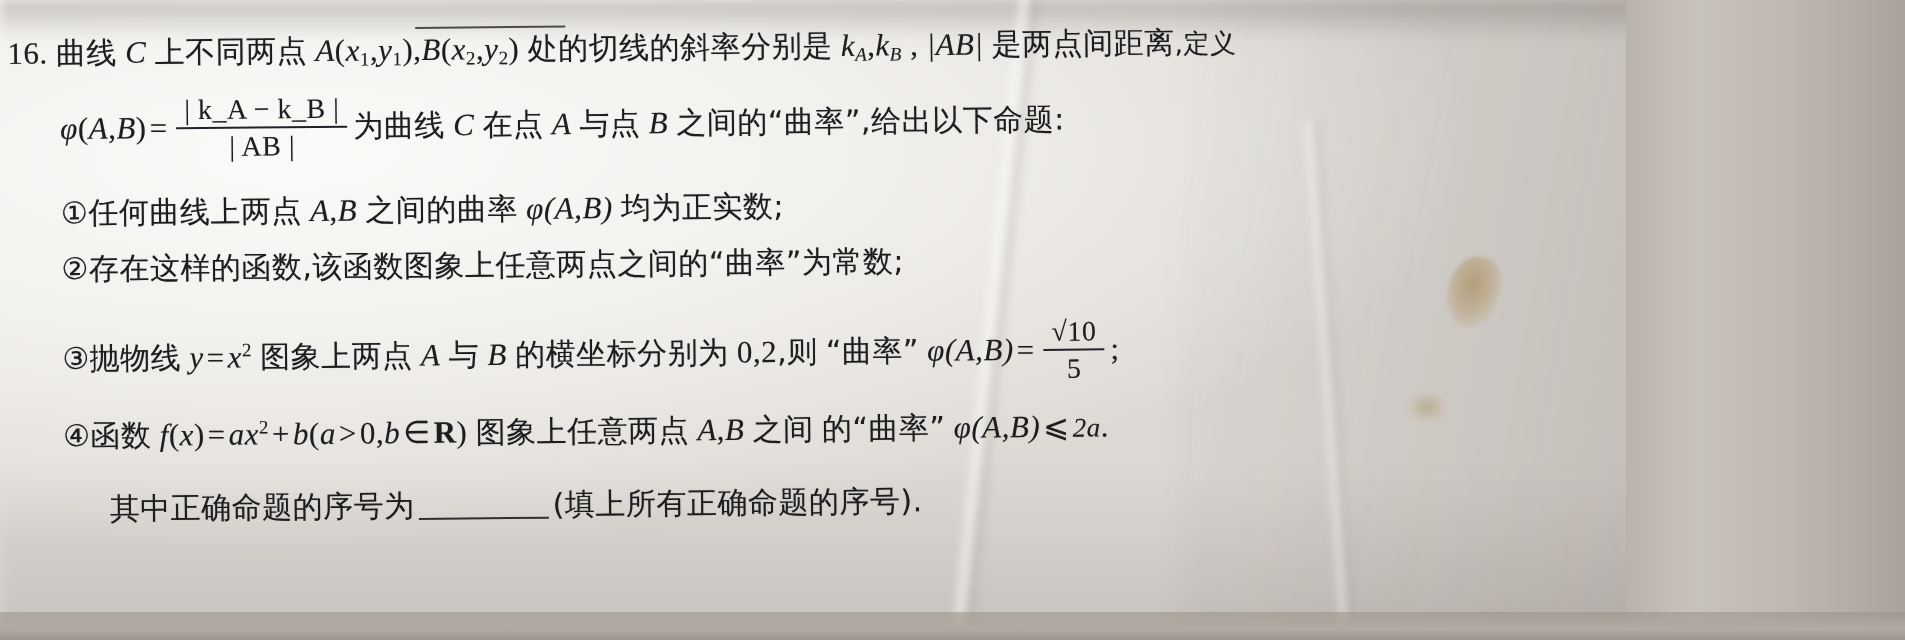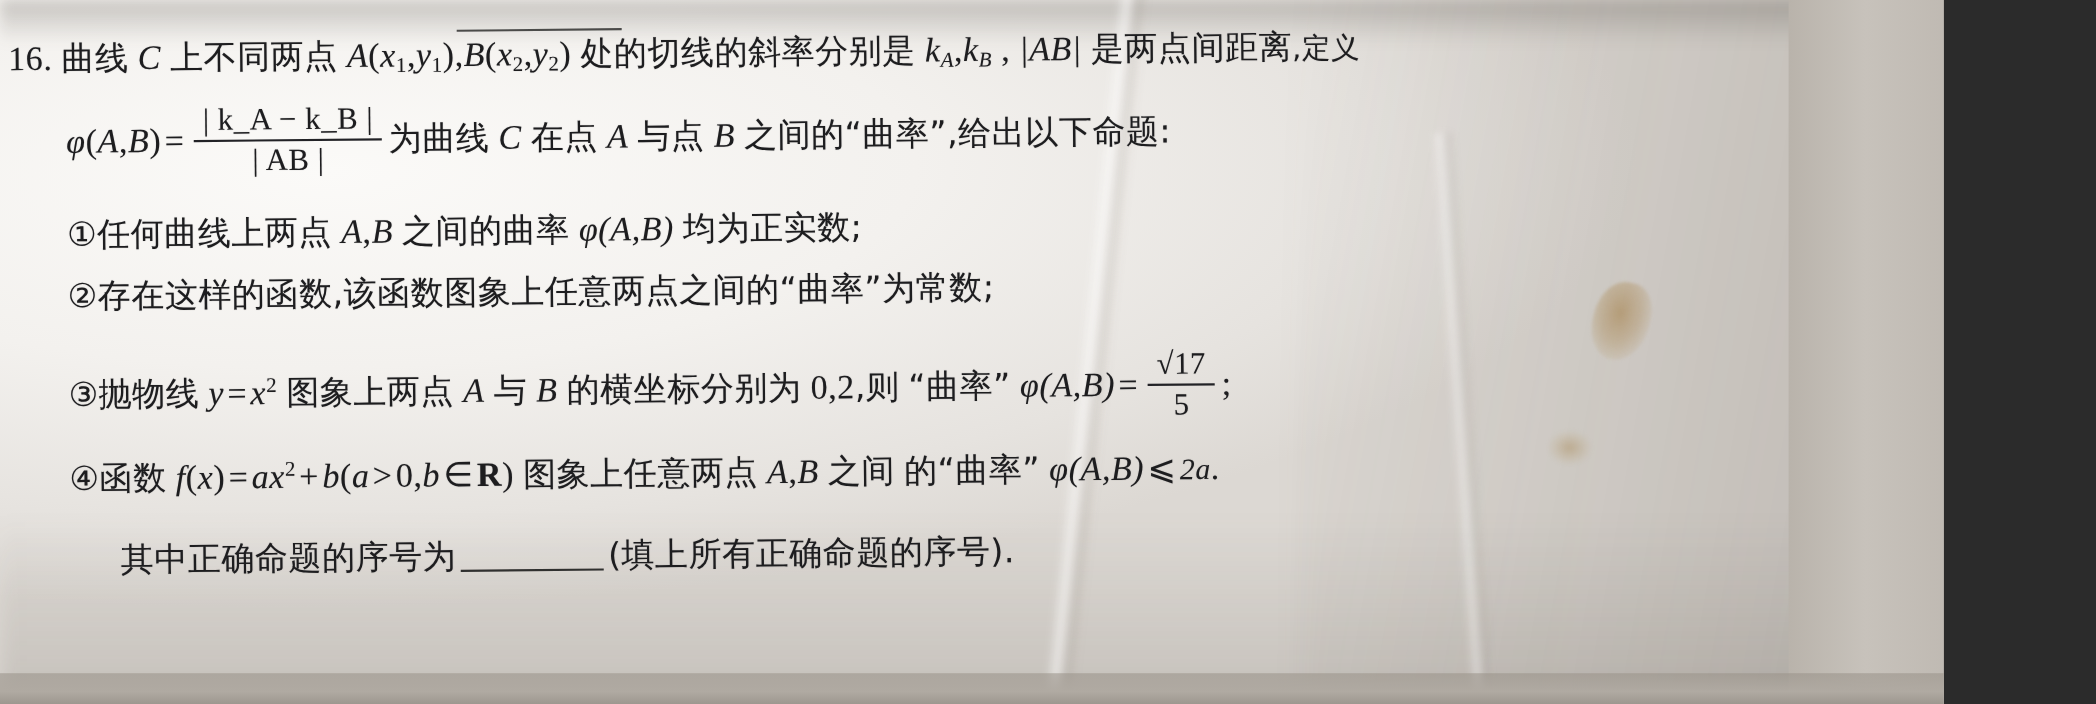--- a/index.html
+++ b/index.html
@@ -2,21 +2,21 @@
 <html><head>
 <meta charset="utf-8">
 <style>
   html, body {
     margin: 0;
     padding: 0;
     background: #2b2b2b;
   }
   #page {
     position: relative;
-    width: 1767px;
+    width: 1905px;
     height: 640px;
     overflow: hidden;
     background: #cdc8c2;
     font-family: "Liberation Serif", serif;
   }
   
   .paper {
     position: absolute;
     left: -40px;
     top: -30px;
@@ -236,21 +236,21 @@
     <div class="line" style="left:62px; top:322px;">
       <span class="cn">③抛物线</span>
       <span class="mi">y</span><span class="op mn">=</span><span class="mi">x</span><span class="sup">2</span>
       <span class="cn">图象上两点</span>
       <span class="mi">A</span>
       <span class="cn">与</span>
       <span class="mi">B</span>
       <span class="cn">的横坐标分别为</span>
       <span class="mn">0,2</span><span class="cn">,则</span>
       <span class="cn">“曲率”</span>
-      <span class="mi">φ</span><span class="mi">(A,B)</span><span class="op mn">=</span><span class="frac"><span class="num mn">√17</span><span class="bar"></span><span class="den mn">5</span></span><span class="mn">;</span>
+      <span class="mi">φ</span><span class="mi">(A,B)</span><span class="op mn">=</span><span class="frac"><span class="num mn">√10</span><span class="bar"></span><span class="den mn">5</span></span><span class="mn">;</span>
     </div>
 
     <div class="line" style="left:62px; top:412px;">
       <span class="cn">④函数</span>
       <span class="mi">f</span><span class="mn">(</span><span class="mi">x</span><span class="mn">)</span><span class="op mn">=</span><span class="mi">ax</span><span class="sup">2</span><span class="op mn">+</span><span class="mi">b</span><span class="mn">(</span><span class="mi">a</span><span class="op mn">&gt;</span><span class="mn">0,</span><span class="mi">b</span><span class="op mn">∈</span><span class="mn" style="font-weight:bold;">R</span><span class="mn">)</span>
       <span class="cn">图象上任意两点</span>
       <span class="mi">A</span><span class="mn">,</span><span class="mi">B</span>
       <span class="cn">之间</span>
       <span class="cn">的“曲率”</span>
       <span class="mi">φ</span><span class="mi">(A,B)</span><span class="op mn">⩽</span><span class="mi" style="font-size:27px;text-align:center;">2a</span><span class="mn">.</span>

